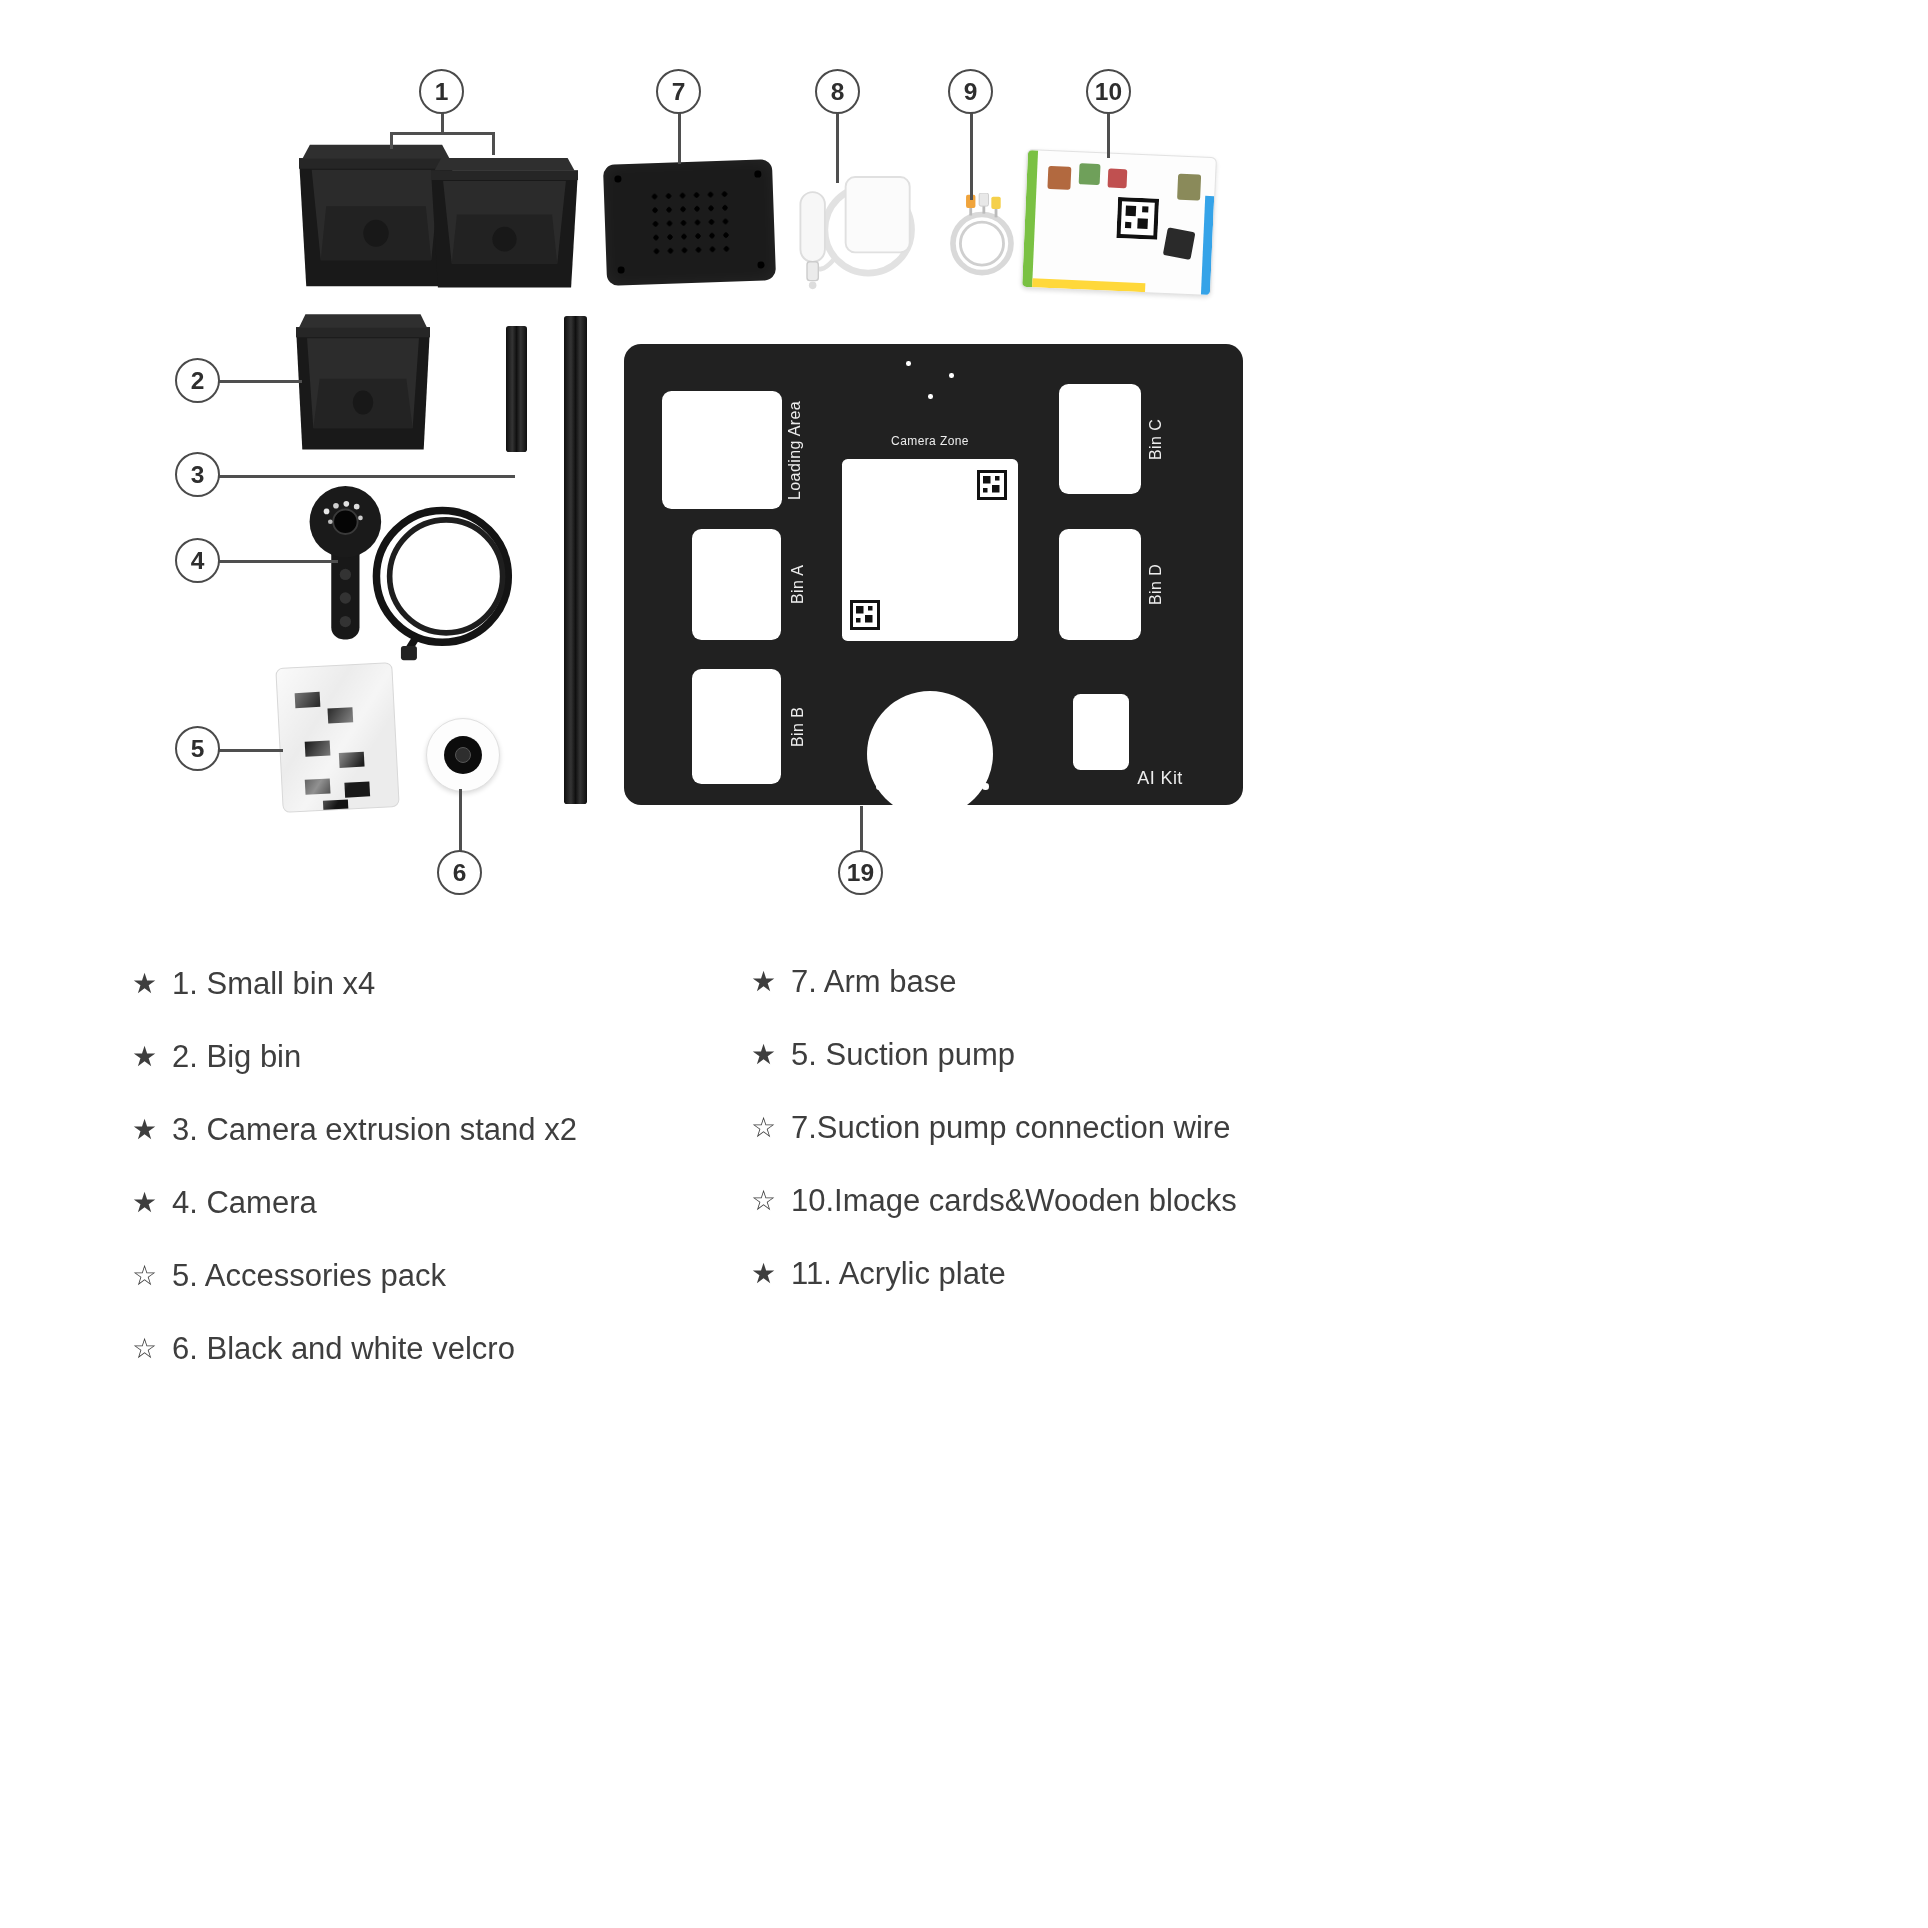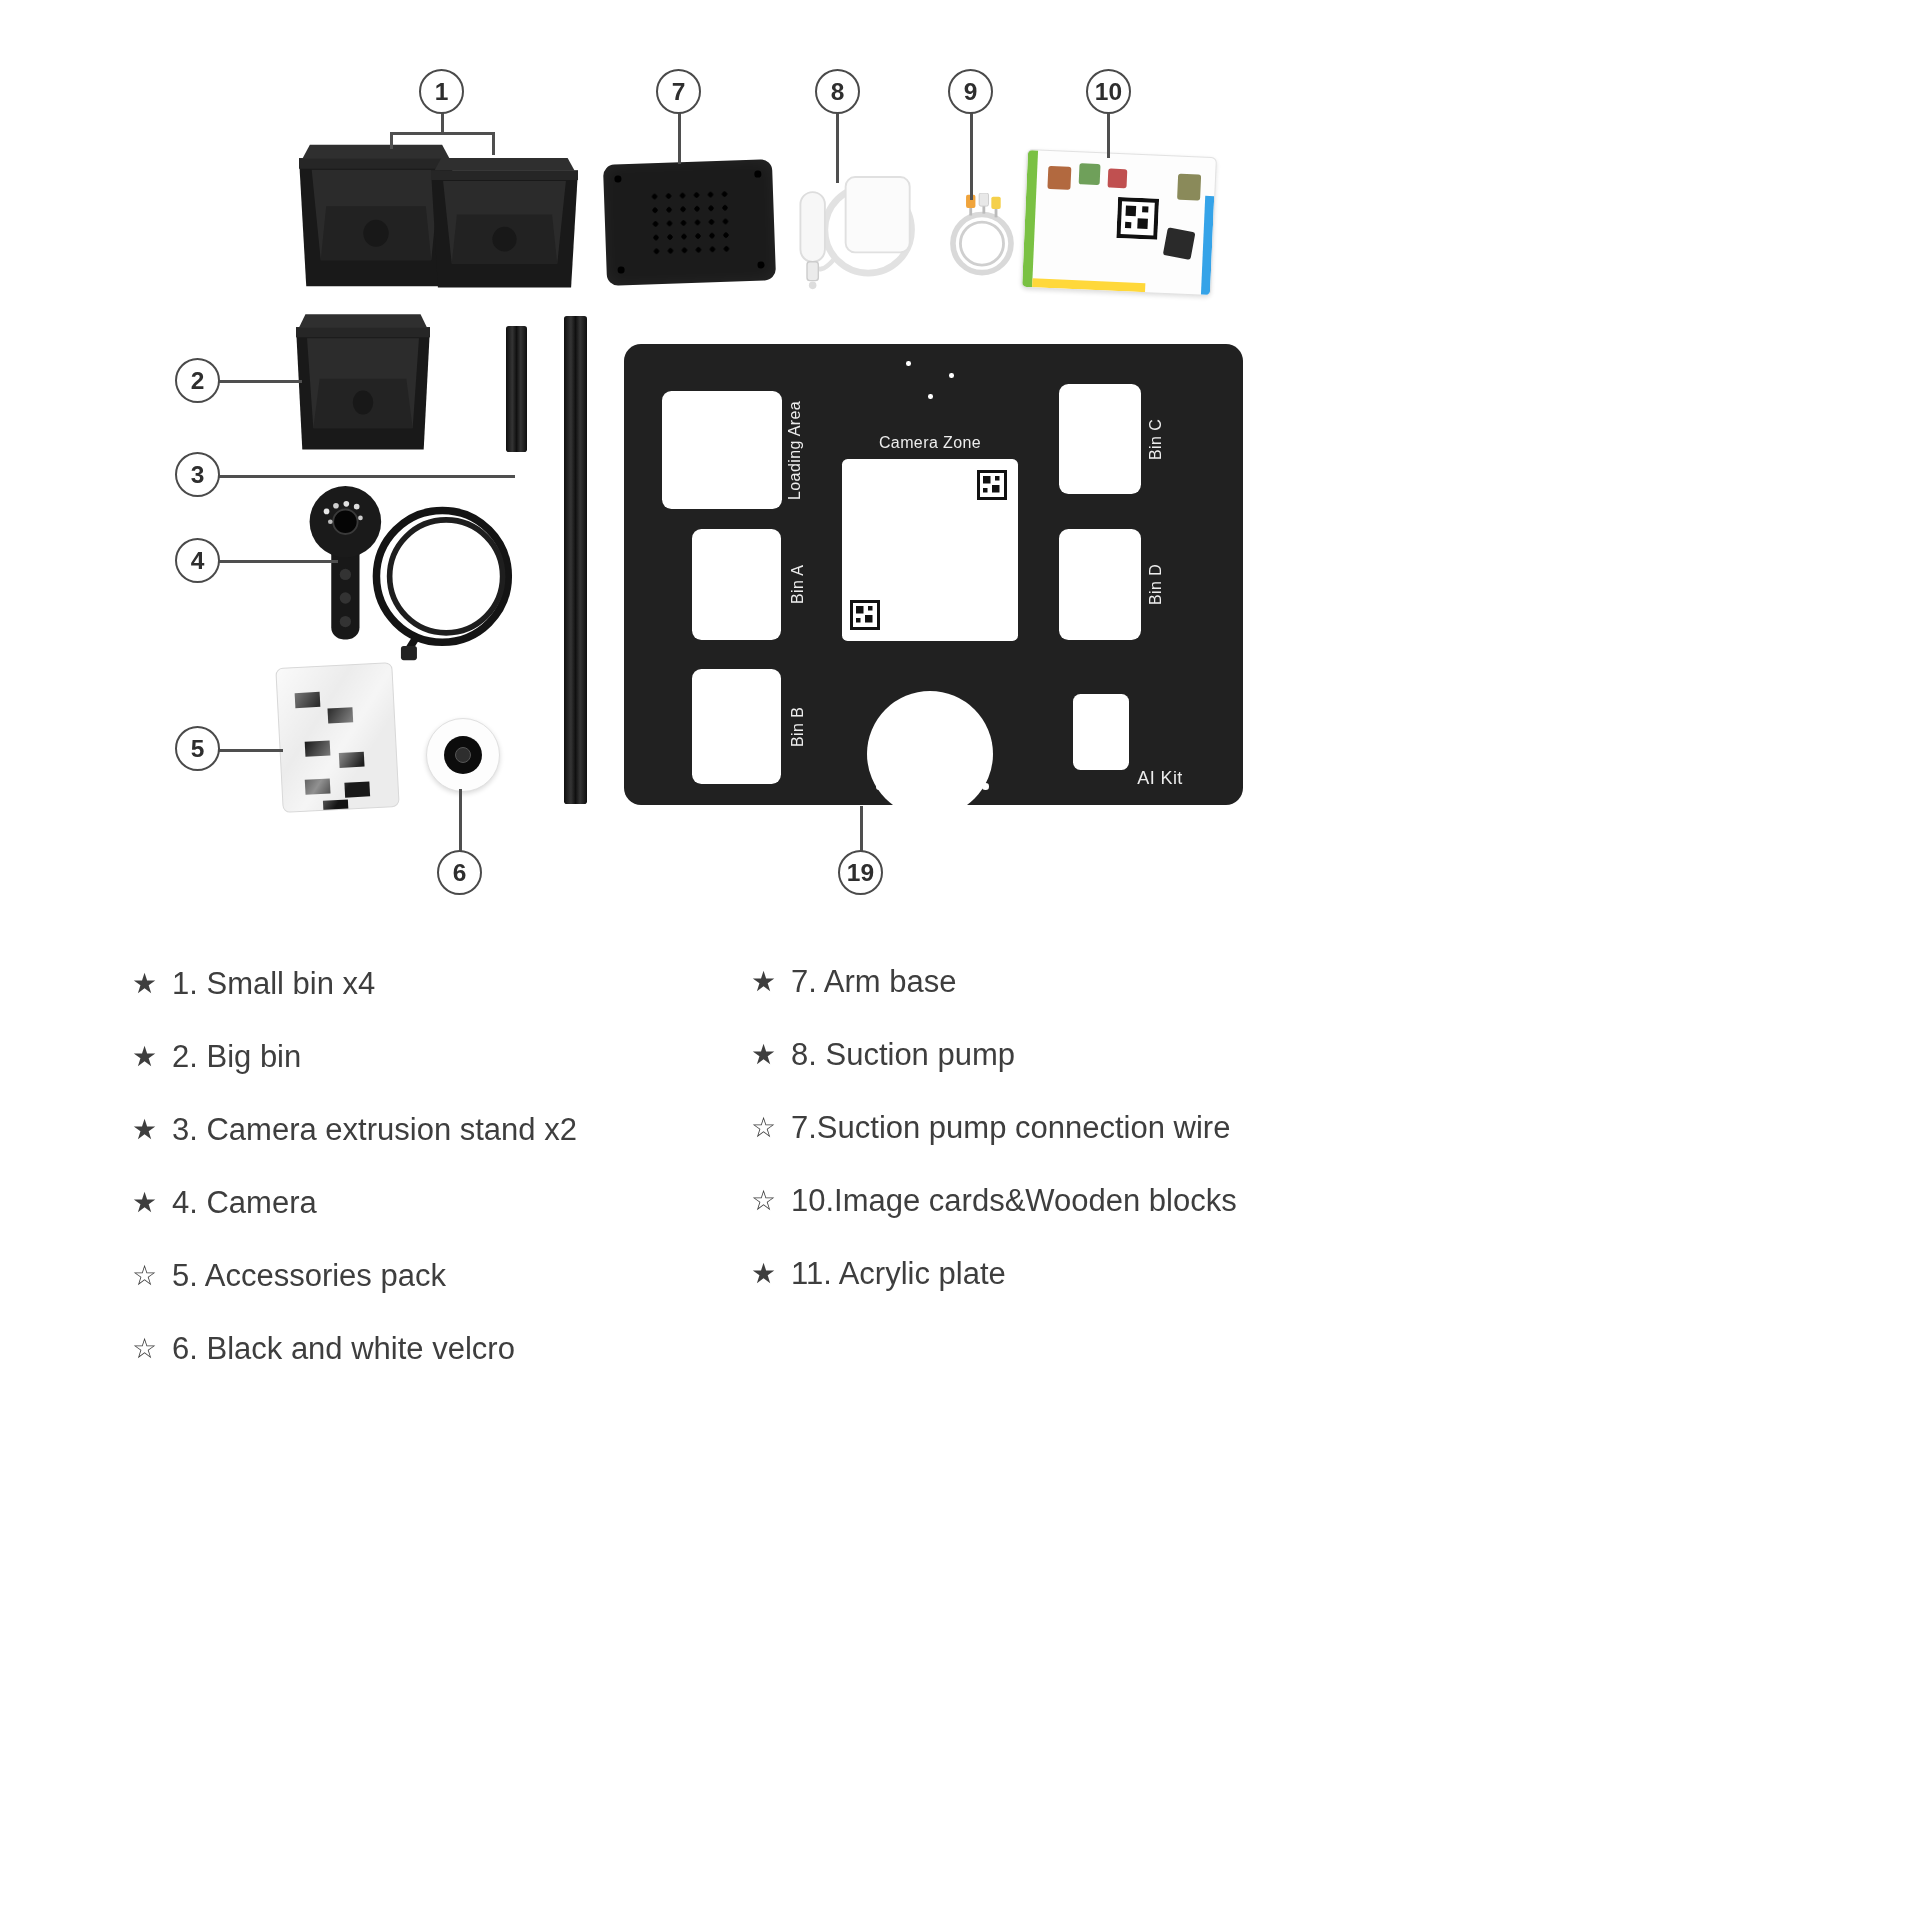--- a/index.html
+++ b/index.html
@@ -82,21 +82,21 @@
   
   .plate {
     position:absolute; background:#212121; border-radius:17px; overflow:hidden;
   }
   .cutout { position:absolute; background:#ffffff; border-radius:9.4px; }
   .cutout.circle { border-radius:50%; }
   .vlabel {
     position:absolute; writing-mode:vertical-rl; transform:rotate(180deg);
     color:#ededed; font-size:16px; text-align:center; letter-spacing:0.4px; white-space:nowrap;
   }
-  .hlabel { position:absolute; color:#ededed; font-size:16px; letter-spacing:0.4px; }
+  .hlabel { position:absolute; color:#ededed; font-size:12px; letter-spacing:0.4px; }
   .pdot { position:absolute; background:#fff; border-radius:50%; }
   .qr { position:absolute; }
 
   
   .legend-col { position:absolute; z-index:6; }
   .legend-row { display:flex; align-items:center; height:73px; }
   .star { font-size:28px; color:#3e3e3e; width:40px; flex:0 0 40px; }
   .ltext { font-size:31px; color:#3e3e3e; }
   .note-row .ltext { font-size:27px; font-weight:700; color:#222; }
 </style>
@@ -328,21 +328,21 @@
     </div>
   </div>
 
   <div class="legend-col" style="left:751px;top:945px">
     <div class="legend-row">
       <span class="star">★</span>
       <span class="ltext">7. Arm base</span>
     </div>
     <div class="legend-row">
       <span class="star">★</span>
-      <span class="ltext">8. Suction pump</span>
+      <span class="ltext">5. Suction pump</span>
     </div>
     <div class="legend-row">
       <span class="star">☆</span>
       <span class="ltext">7.Suction pump connection wire</span>
     </div>
     <div class="legend-row">
       <span class="star">☆</span>
       <span class="ltext">10.Image cards&amp;Wooden blocks</span>
     </div>
     <div class="legend-row">

